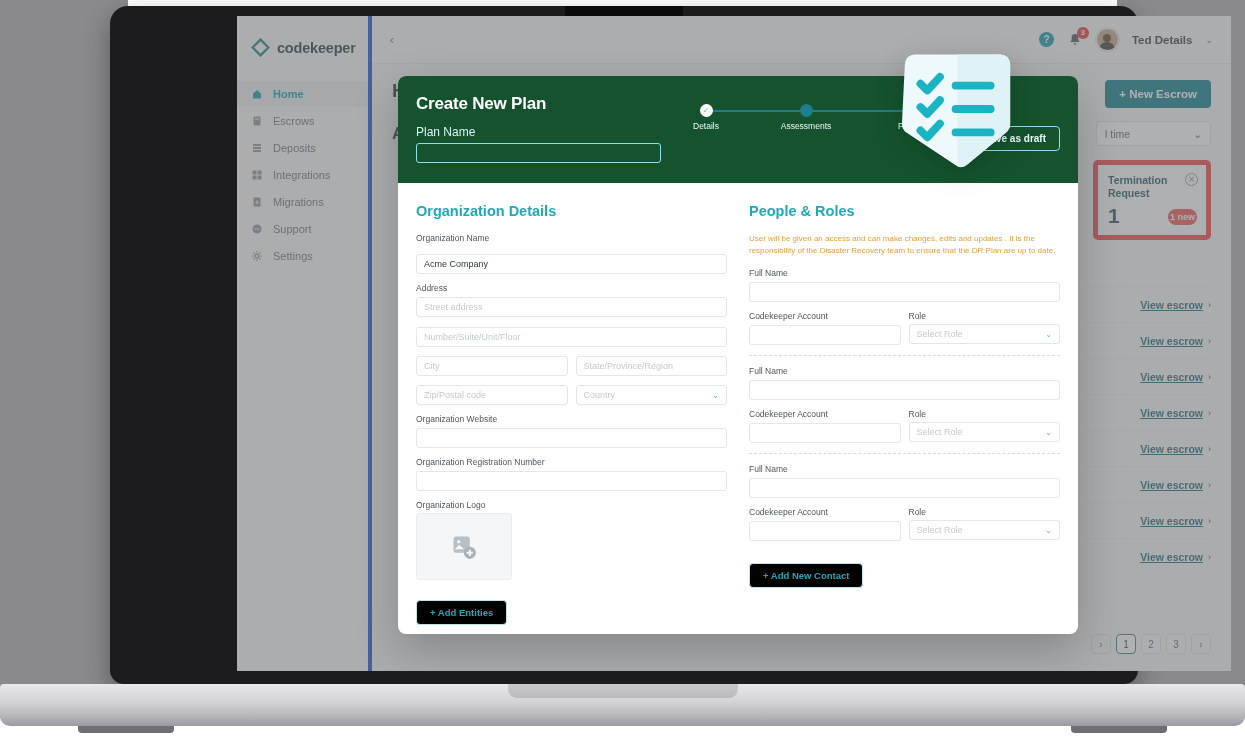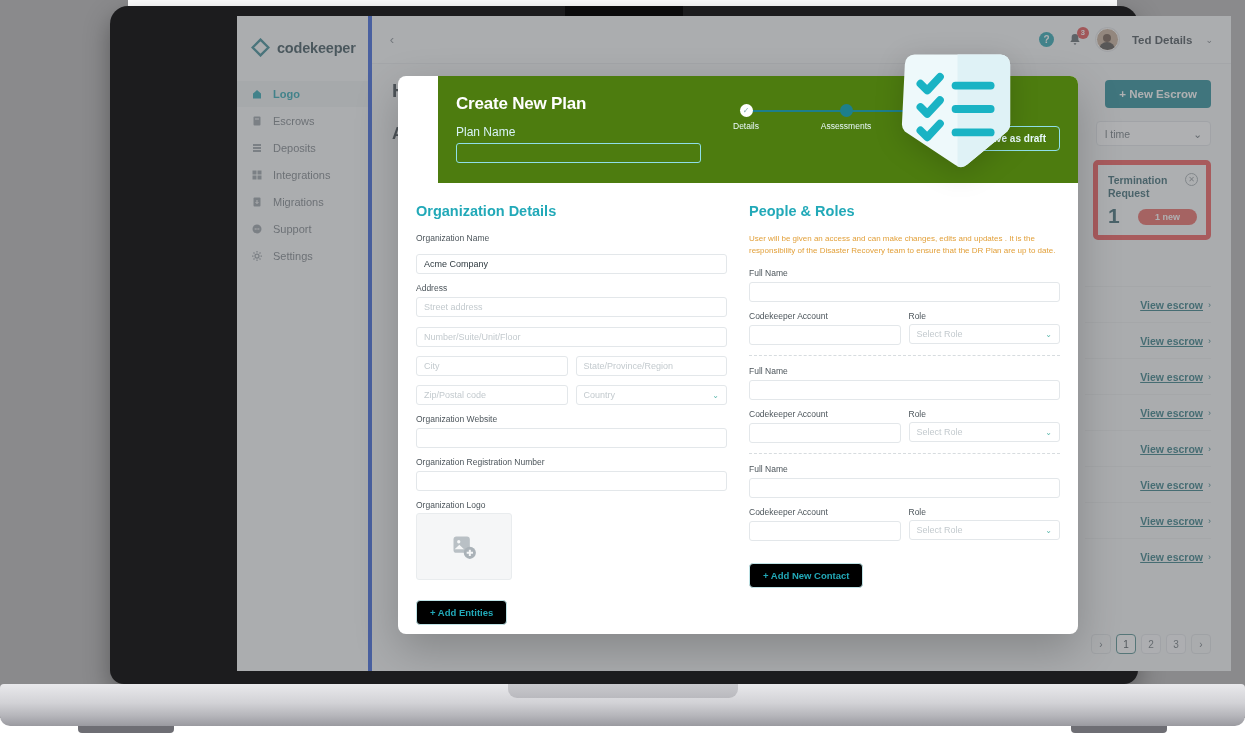--- a/index.html
+++ b/index.html
@@ -147,21 +147,21 @@
   .term-title { font-size: 10.5px; font-weight: 700; color: #1f5560; line-height: 1.25; width: 78px; }
   .term-close {
     position: absolute; right: 8px; top: 8px; width: 13px; height: 13px;
     border-radius: 50%; border: 1px solid #9aa3a8; color: #8e979c;
     font-size: 8px; line-height: 11px; text-align: center; cursor: pointer;
   }
   .term-num { position: absolute; left: 10px; bottom: 7px; font-size: 21px; font-weight: 700; color: #1f5560; }
   .term-badge {
     position: absolute; right: 9px; bottom: 10px;
     background: #e8544f; color: #fff; font-size: 9px; font-weight: 600;
-    padding: 3px 17px; border-radius: 9px;
+    padding: 3px 2px; border-radius: 9px;
   }
 
   .escrow-list { position: absolute; right: 20px; top: 222px; width: 126px; }
   .escrow-row {
     height: 36px; display: flex; align-items: center; justify-content: flex-end;
     gap: 5px; border-top: 1px solid #e8eaec;
   }
   .escrow-link {
     font-size: 10.5px; color: #186b74; font-weight: 600;
     text-decoration: underline; cursor: pointer;
@@ -176,21 +176,21 @@
   }
   .pg.active { border-color: #3a7f7f; color: #2f3a40; background: #fff; }
   .pg.nav-arrow { background: transparent; border-color: #dcdfe2; }
 
   
   .modal {
     position: absolute; left: 161px; top: 60px; width: 680px; height: 558px;
     background: #fff; border-radius: 8px; overflow: hidden; z-index: 60;
     box-shadow: 0 16px 44px rgba(0,0,0,.22);
   }
-  .modal-head { background: #4d7c0f; padding: 18px 18px 16px 18px; position: relative; height: 107px; margin-left: 40px; }
+  .modal-head { background: #14532d; padding: 18px 18px 16px 18px; position: relative; height: 107px; }
   .modal-title { font-size: 17px; font-weight: 700; color: #fff; letter-spacing: -.2px; }
   .plan-label { margin-top: 11px; font-size: 12px; color: #d7f3f7; }
   .plan-input {
     margin-top: 4px; width: 245px; height: 20px;
     background: transparent; border: 1px solid #8fdfe8; border-radius: 3px;
   }
 
   .stepper { position: absolute; left: 300px; top: 28px; width: 230px; }
   .step-line { position: absolute; left: 8px; top: 6px; right: 8px; height: 2px; background: #1d7f8c; }
   .step { position: absolute; top: 0; width: 60px; text-align: center; }
@@ -279,21 +279,21 @@
               <path d="M12 2 L22 12 L12 22 L2 12 Z" fill="none" stroke="#1f7a86" stroke-width="3"></path>
             </svg>
             <span class="brand-text">codekeeper</span>
           </div>
 
           <nav class="nav">
             <div class="nav-item active">
               <svg class="nav-ico" viewBox="0 0 24 24">
                 <path d="M4 11 L12 4 L20 11 V21 H4 Z" fill="#0e9aa7"></path>
               </svg>
-              <span>Logo</span>
+              <span>Home</span>
             </div>
             <div class="nav-item">
               <svg class="nav-ico" viewBox="0 0 24 24">
                 <rect x="5" y="3" width="14" height="18" rx="2" fill="#8d959b"></rect>
                 <rect x="8" y="7" width="8" height="2" fill="#f7f8f9"></rect>
               </svg>
               <span>Escrows</span>
             </div>
             <div class="nav-item">
               <svg class="nav-ico" viewBox="0 0 24 24">

